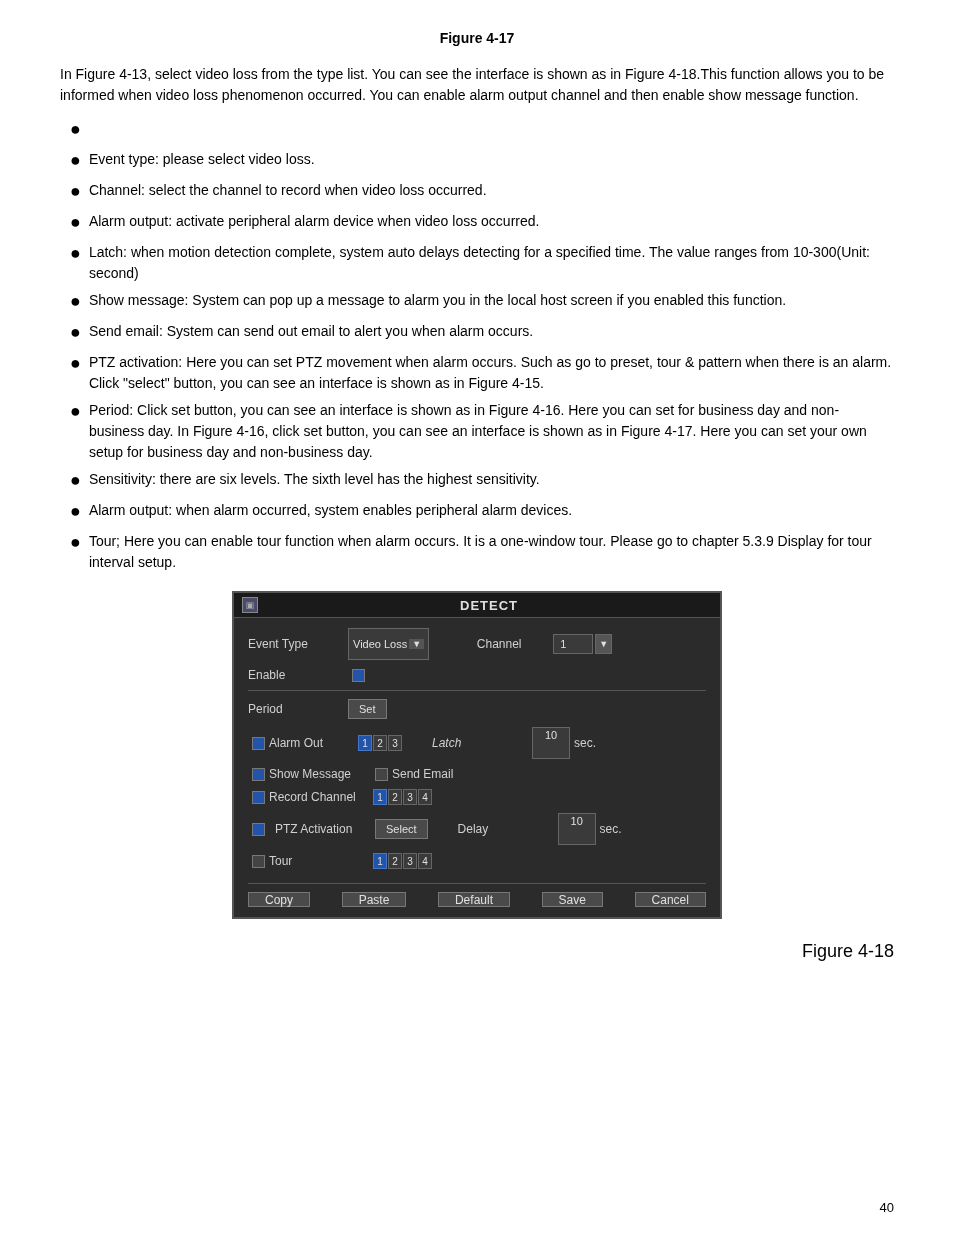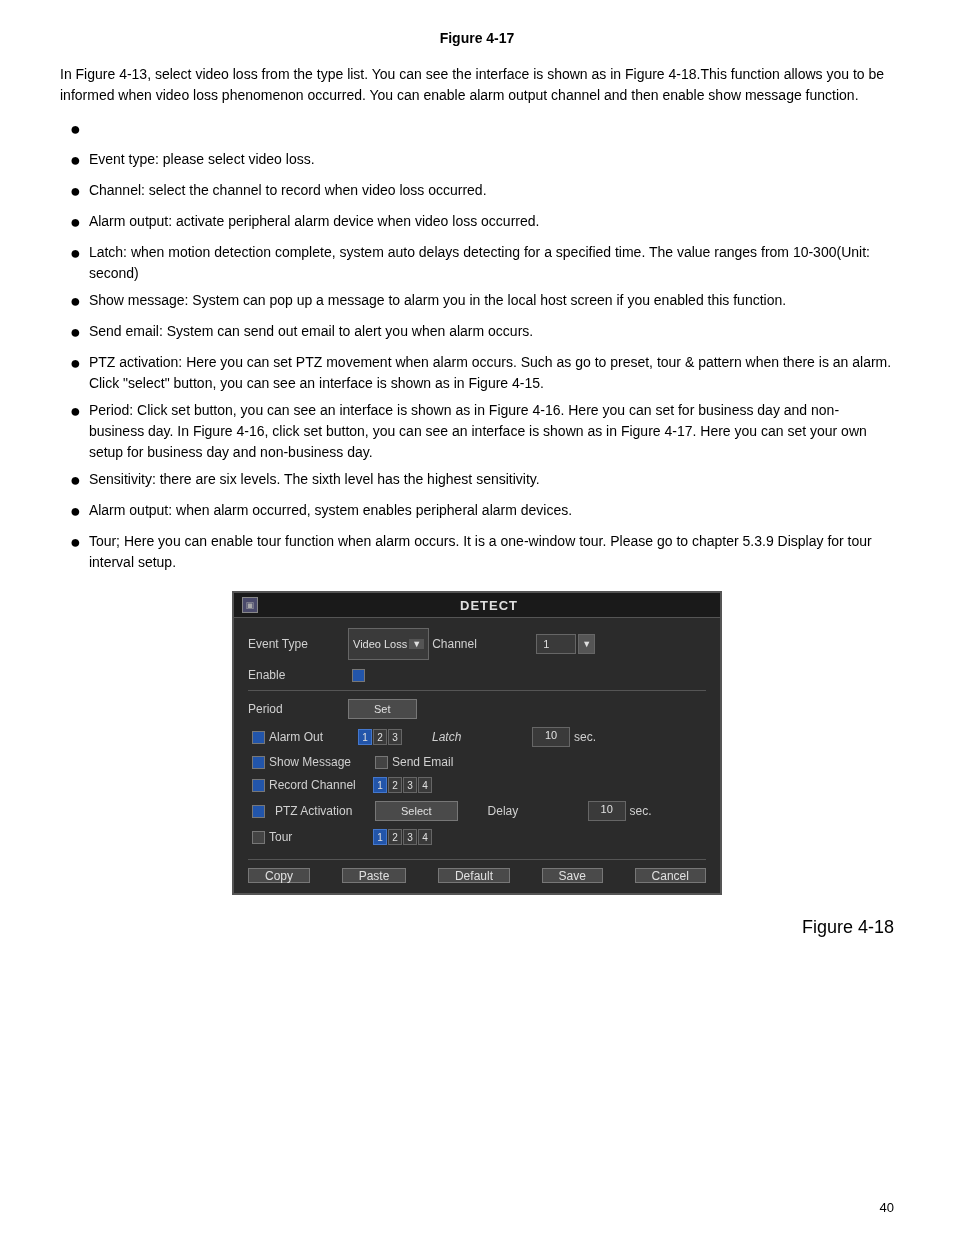--- a/index.html
+++ b/index.html
@@ -136,21 +136,21 @@
     .detect-divider {
       border: none;
       border-top: 1px solid #555;
       margin: 8px 0;
     }
     .detect-btn {
       background: #4a4a4a;
       border: 1px solid #777;
       color: #e0e0e0;
       font-size: 11px;
-      padding: 2px 25px;
+      padding: 2px 10px;
       cursor: pointer;
       height: 20px;
       display: inline-flex;
       align-items: center;
     }
     .detect-num-badge {
       background: #3a3a3a;
       border: 1px solid #666;
       color: #e0e0e0;
       font-size: 10px;
@@ -165,21 +165,21 @@
     .detect-num-badge.active {
       background: #2255aa;
       border-color: #4477cc;
     }
     .detect-latch-input {
       background: #3a3a3a;
       border: 1px solid #666;
       color: #e0e0e0;
       font-size: 11px;
       padding: 1px 12px;
-      height: 20px;
+      height: 32px;
       width: 38px;
       text-align: center;
     }
     .detect-sec-label {
       margin-left: 4px;
       color: #d0d0d0;
       font-size: 12px;
     }
     .detect-footer {
       display: flex;
@@ -287,21 +287,21 @@
     </div>
 
     <div class="detect-body">
 
       <div class="detect-row">
         <span class="detect-label">Event Type</span>
         <span class="detect-select">
           <span>Video Loss</span>
           <span class="detect-select-arrow">▼</span>
         </span>
-        <span style="margin-left:3px;" class="detect-label">Channel</span>
+        <span style="margin-left:20px;text-align:center;" class="detect-label">Channel</span>
         <span class="channel-select-wrapper">
           <span class="detect-channel-box">1</span>
           <span class="detect-select-arrow" style="height:20px;display:inline-flex;align-items:center;background:#555;border:1px solid #666;">▼</span>
         </span>
       </div>
 
       <div class="detect-row">
         <span class="detect-label">Enable</span>
         <div class="detect-checkbox checked"></div>
       </div>

